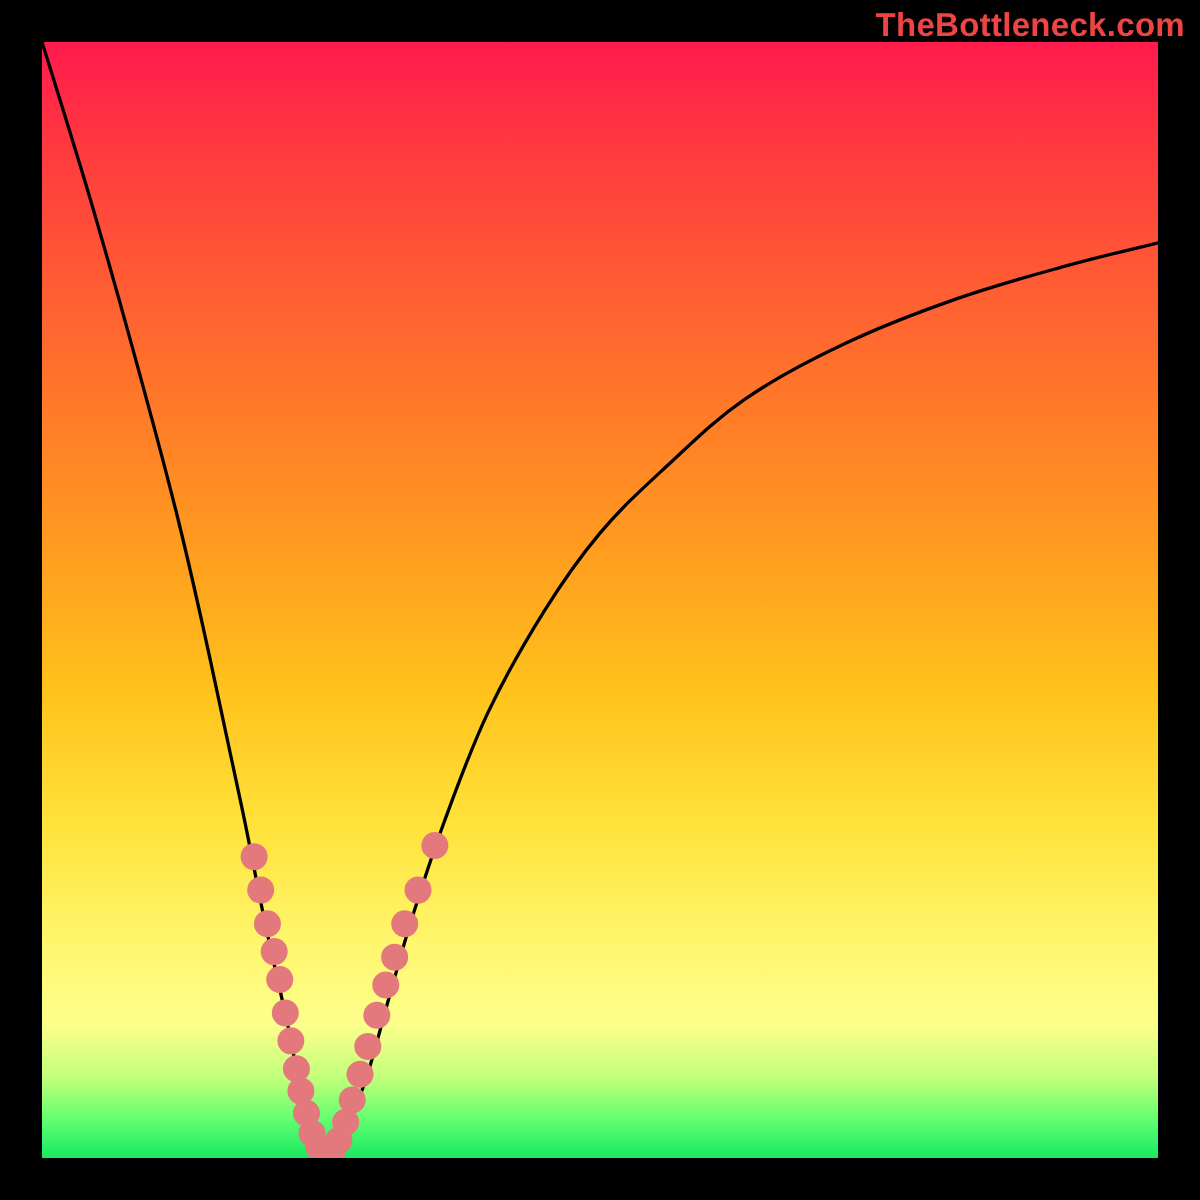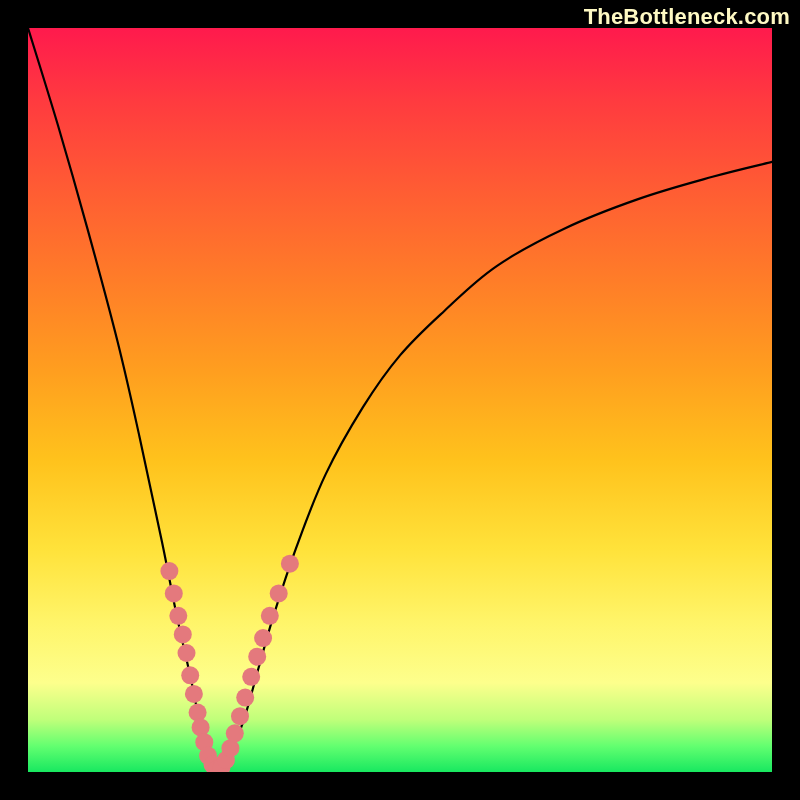--- a/index.html
+++ b/index.html
@@ -42,21 +42,21 @@
       #fdff8c 88%,
       #bfff7a 93%,
       #63ff70 96.5%,
       #18e860 100%
     );
   }
   .watermark {
     position: absolute;
     top: 4px;
     right: 10px;
-    color: #fef9c3;
+    color: #ef4444;
     font-size: 22px;
     font-weight: 600;
     letter-spacing: 0.2px;
     user-select: none;
   }
   svg.curve {
     position: absolute;
     inset: 0;
   }
   .dot {

